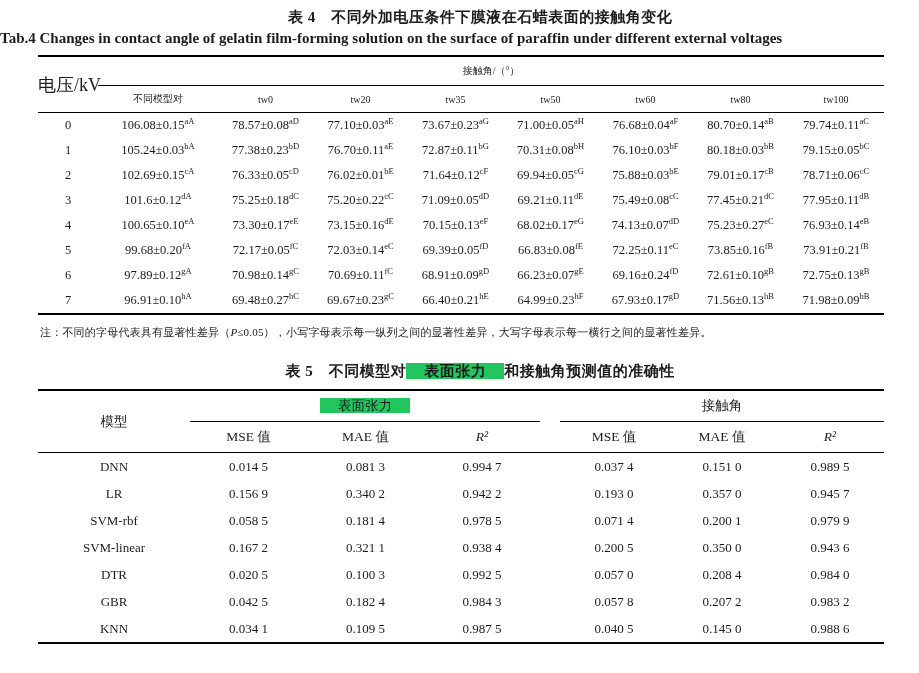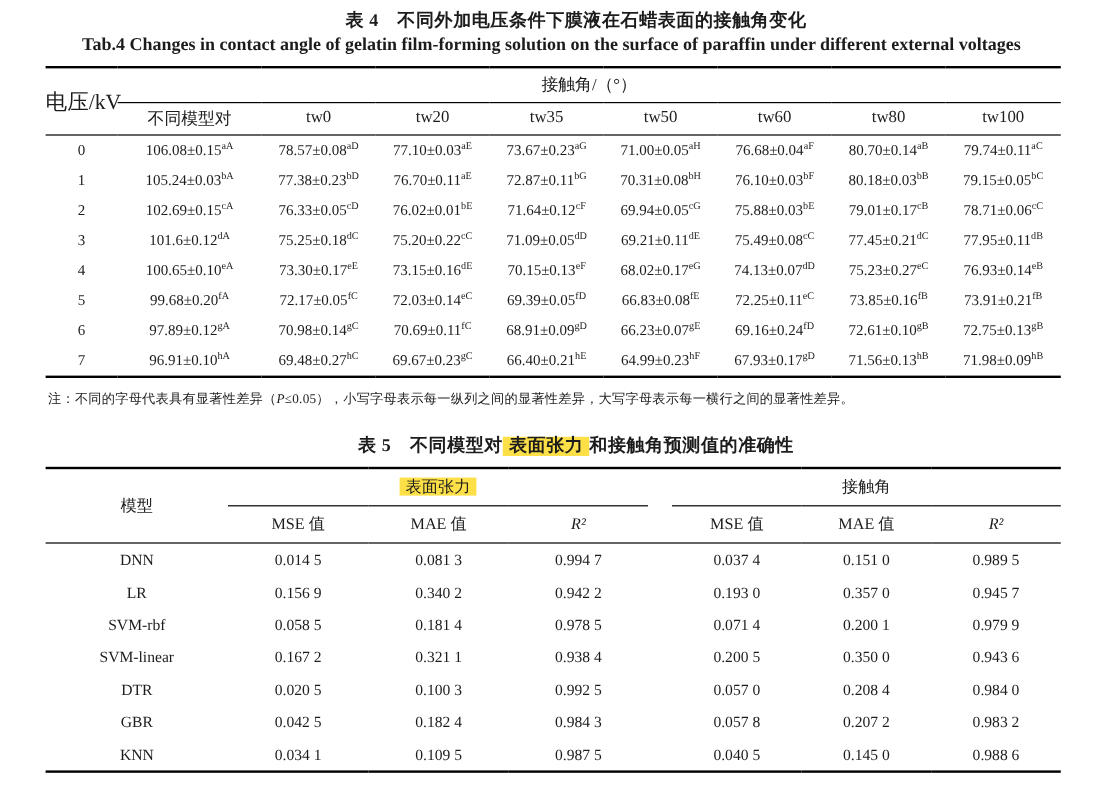--- a/index.html
+++ b/index.html
@@ -3,29 +3,29 @@
 <meta charset="utf-8">
 <style>
   html,body{margin:0;padding:0;}
   body{
     width:919px;height:673px;background:#ffffff;overflow:hidden;
     font-family:"Liberation Serif","DejaVu Serif",serif;color:#1c1c1c;
     -webkit-font-smoothing:antialiased;
   }
   .page{width:919px;height:673px;position:relative;}
   .title-cn{padding-top:8px;text-align:center;font-size:15px;font-weight:bold;letter-spacing:.5px;margin-left:41px;}
-  .title-en{text-align:center;font-size:15px;font-weight:bold;margin-top:3px;}
-  .hl{background:#fde047;padding:0 5px;}
+  .title-en{text-align:left;font-size:15px;font-weight:bold;margin-top:3px;}
+  .hl{background:#22c55e;padding:0 18px;}
 
   table{border-collapse:collapse;table-layout:fixed;margin-left:38px;}
   table.tbl{width:846px;border-top:2px solid #000;border-bottom:2px solid #000;margin-top:8px;}
   th,td{font-weight:normal;text-align:center;vertical-align:middle;padding:0;white-space:nowrap;}
 
   
-  .t4 th{font-size:14px;}
+  .t4 th{font-size:10px;}
   .t4 .h-group{height:28px;border-bottom:1px solid #000;}
   .t4 .h-volt{border-bottom:1.5px solid #000;font-size:18px;}
   .t4 .h-sub th{height:26px;border-bottom:1.5px solid #000;}
   .t4 td{height:25px;font-size:12.5px;}
   .t4 sup{font-size:8.5px;vertical-align:super;line-height:0;}
   .note{margin:10px 0 0 40px;font-size:11px;letter-spacing:.2px;}
   .note i{font-style:italic;}
 
   
   .t5-titles{margin-top:14px;}

